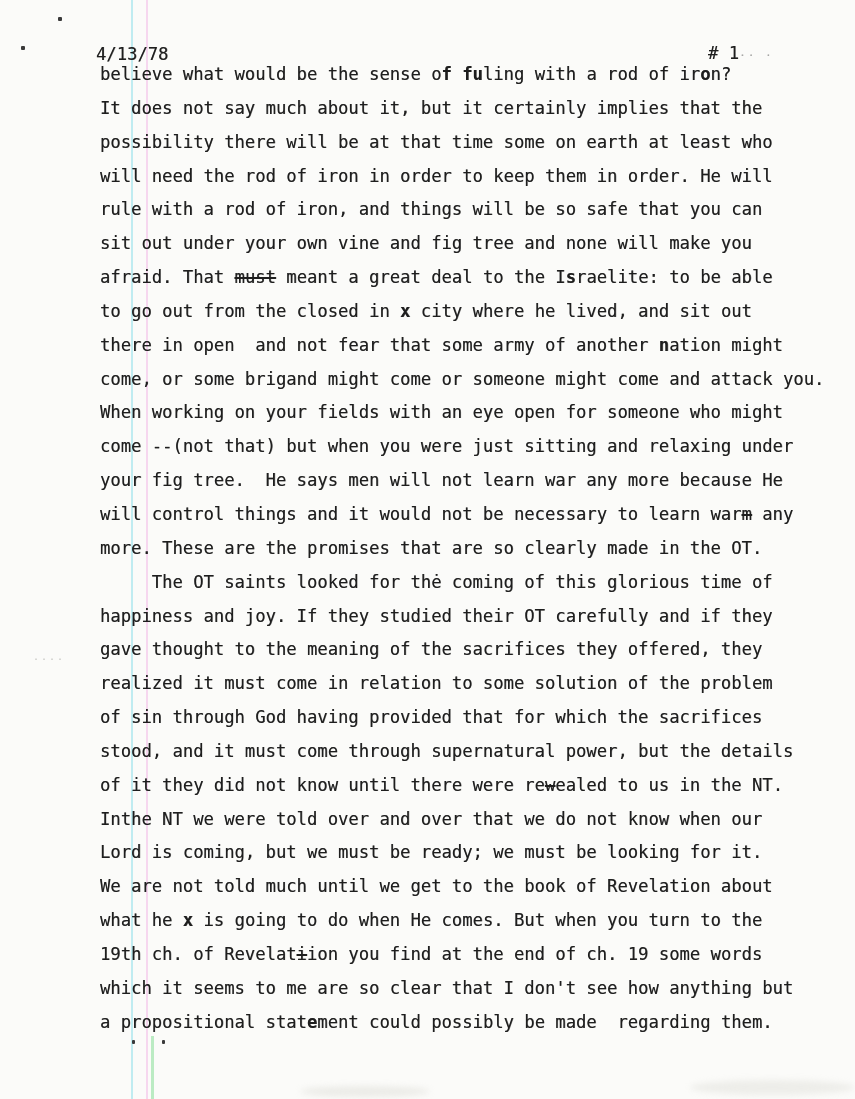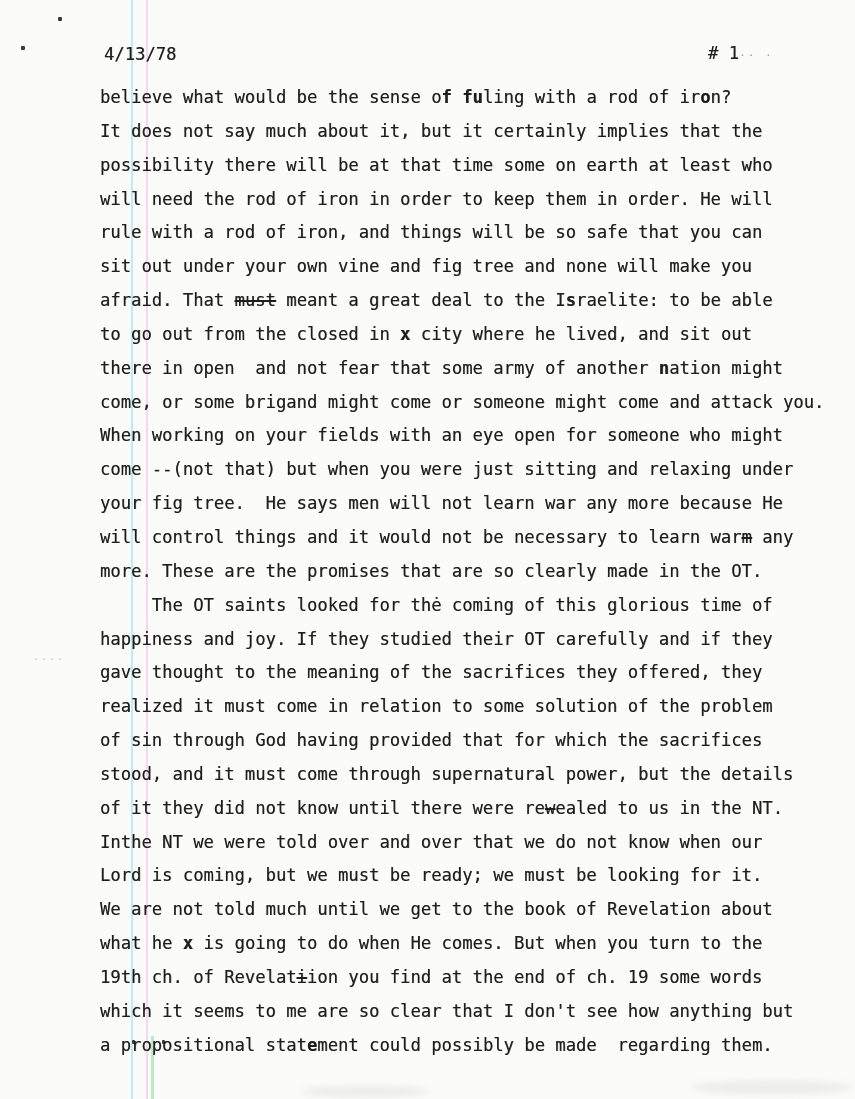--- a/index.html
+++ b/index.html
@@ -3,25 +3,25 @@
 <meta charset="utf-8">
 <style>
   html,body{margin:0;padding:0;background:#e8e8e8;}
   .page{
     position:relative;width:855px;height:1099px;margin:0 auto;
     background:#fbfbf9;overflow:hidden;
     font-family:"DejaVu Sans Mono","Liberation Mono",monospace;
     color:#1e1e1e;
   }
   .typed{ text-shadow:0.35px 0 rgba(25,25,25,.55); }
-  .hdr-date{position:absolute;left:104px;top:44px;font-size:17.2px;}
+  .hdr-date{position:absolute;left:96px;top:44px;font-size:17.2px;}
   .hdr-num{position:absolute;left:708px;top:43px;font-size:17.2px;white-space:pre;}
   .hdr-marks{opacity:.38;font-size:11px;letter-spacing:2px;}
   .body-text{
-    position:absolute;left:100px;top:81px;width:745px;
+    position:absolute;left:100px;top:58px;width:745px;
     font-size:17.2px;line-height:33.85px;white-space:pre;
   }
   .line{height:33.85px;}
   .line b{font-weight:bold;}
   .line s{text-decoration:line-through;text-decoration-thickness:1.5px;text-align:center;}
   
   .stripe{position:absolute;top:0;height:1099px;pointer-events:none;}
   .stripe-cyan{left:131px;width:2px;background:#9fe3ec;opacity:.65;}
   .stripe-pink{left:146px;width:2px;background:#f3bfe7;opacity:.6;}
   .stripe-green{position:absolute;left:151px;top:1036px;width:3px;height:63px;background:#9fe4ac;opacity:.7;pointer-events:none;}

